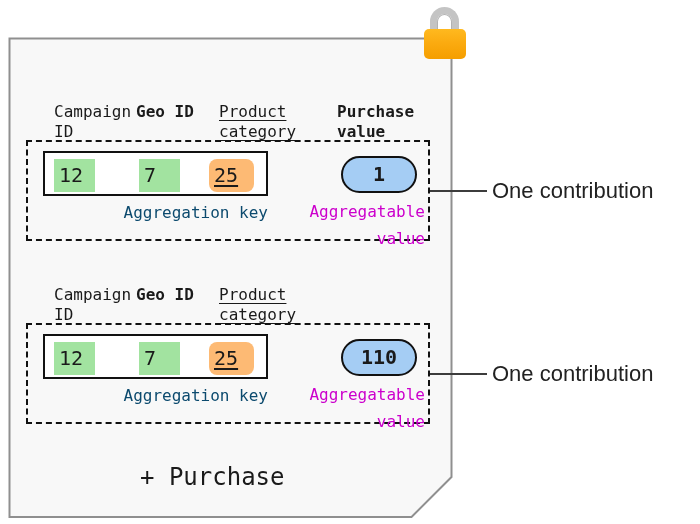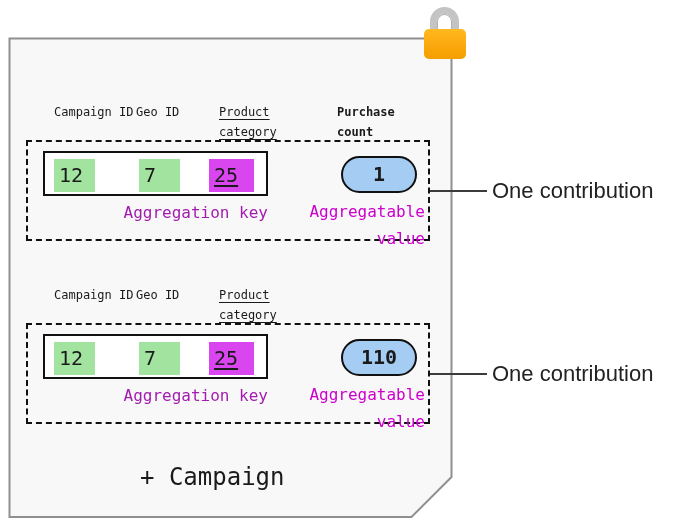--- a/index.html
+++ b/index.html
@@ -10,41 +10,41 @@
   
   .lock{position:absolute;left:0;top:0;z-index:3;}
   .lock-shackle{position:absolute;left:430px;top:7px;width:29px;height:28px;
       border:7px solid #c4c4c4;border-bottom:none;border-radius:15px 15px 0 0;
       box-sizing:border-box;box-shadow:inset 0 0 0 1px #b2b2b2;}
   .lock-body{position:absolute;left:424px;top:29px;width:42px;height:30px;border-radius:5px;
       background:linear-gradient(180deg,#ffb91f 0%,#fbab10 45%,#f59e00 100%);}
 
   
   .section{position:absolute;left:0;width:700px;height:160px;z-index:2;}
-  .hdr{position:absolute;top:0;font-size:12px;line-height:20px;}
+  .hdr{position:absolute;top:0;font-size:16px;line-height:20px;}
   .hdr-campaign{left:54px;width:82px;}
-  .hdr-geo{left:136px;width:62px;}
+  .hdr-geo{left:136px;width:62px;font-weight:bold;}
   .hdr-product{left:219px;width:82px;}
   .hdr-measure{left:337px;width:90px;font-weight:bold;}
   .u{text-decoration:underline;text-underline-offset:3px;}
 
   .dashed-box{position:absolute;left:26px;top:38px;width:404px;height:101px;
       border:2px dashed #111;box-sizing:border-box;}
   .key-box{position:absolute;left:43px;top:49px;width:225px;height:45px;
       border:2.5px solid #111;background:#ffffff;box-sizing:border-box;}
   .cell{position:absolute;top:6px;height:33px;font-size:20px;line-height:33px;
       padding-left:5px;box-sizing:border-box;}
   .cell-green{background:#a2e3a0;}
-  .cell-yellow{background:#d946ef;}
+  .cell-yellow{background:#fdba74;border-radius:8px;}
   .c1{left:9px;width:41px;}
   .c2{left:94px;width:41px;}
   .c3{left:164px;width:45px;}
 
   .agg-key-label{position:absolute;left:43px;top:101px;width:225px;text-align:right;
-      font-size:16px;line-height:19px;color:#a21caf;}
+      font-size:16px;line-height:19px;color:#0c4a6e;}
   .pill{position:absolute;left:341px;top:54px;width:76px;height:37px;border:2.5px solid #111;
       border-radius:19px;background:#a5cdf4;box-sizing:border-box;text-align:center;
       font-size:20px;font-weight:bold;line-height:32px;}
   .agg-val-label{position:absolute;left:294px;top:96px;width:131px;text-align:right;
       font-size:16px;line-height:27px;color:#cc00cc;}
 
   .connector{position:absolute;left:430px;top:88px;width:57px;height:0;
       border-top:2px solid #3c3c3c;}
   .annotation{position:absolute;left:492px;top:77px;width:210px;
       font-family:"Liberation Sans","DejaVu Sans",sans-serif;font-size:22px;line-height:24px;
@@ -63,21 +63,21 @@
 
   <div class="lock">
     <div class="lock-shackle"></div>
     <div class="lock-body"></div>
   </div>
 
   <div class="section" style="top:102px">
     <div class="hdr hdr-campaign">Campaign ID</div>
     <div class="hdr hdr-geo">Geo ID</div>
     <div class="hdr hdr-product u">Product category</div>
-    <div class="hdr hdr-measure">Purchase count</div>
+    <div class="hdr hdr-measure">Purchase value</div>
 
     <div class="dashed-box"></div>
 
     <div class="key-box">
       <div class="cell cell-green c1">12</div>
       <div class="cell cell-green c2">7</div>
       <div class="cell cell-yellow c3 u">25</div>
     </div>
 
     <div class="agg-key-label">Aggregation key</div>
@@ -110,15 +110,15 @@
     <div class="pill">
       <span>110</span>
     </div>
 
     <div class="agg-val-label">Aggregatable value</div>
 
     <div class="connector"></div>
     <div class="annotation">One contribution</div>
   </div>
 
-  <div class="metadata">+ Campaign</div>
+  <div class="metadata">+ Purchase</div>
 
 </div>
 
 </body></html>

